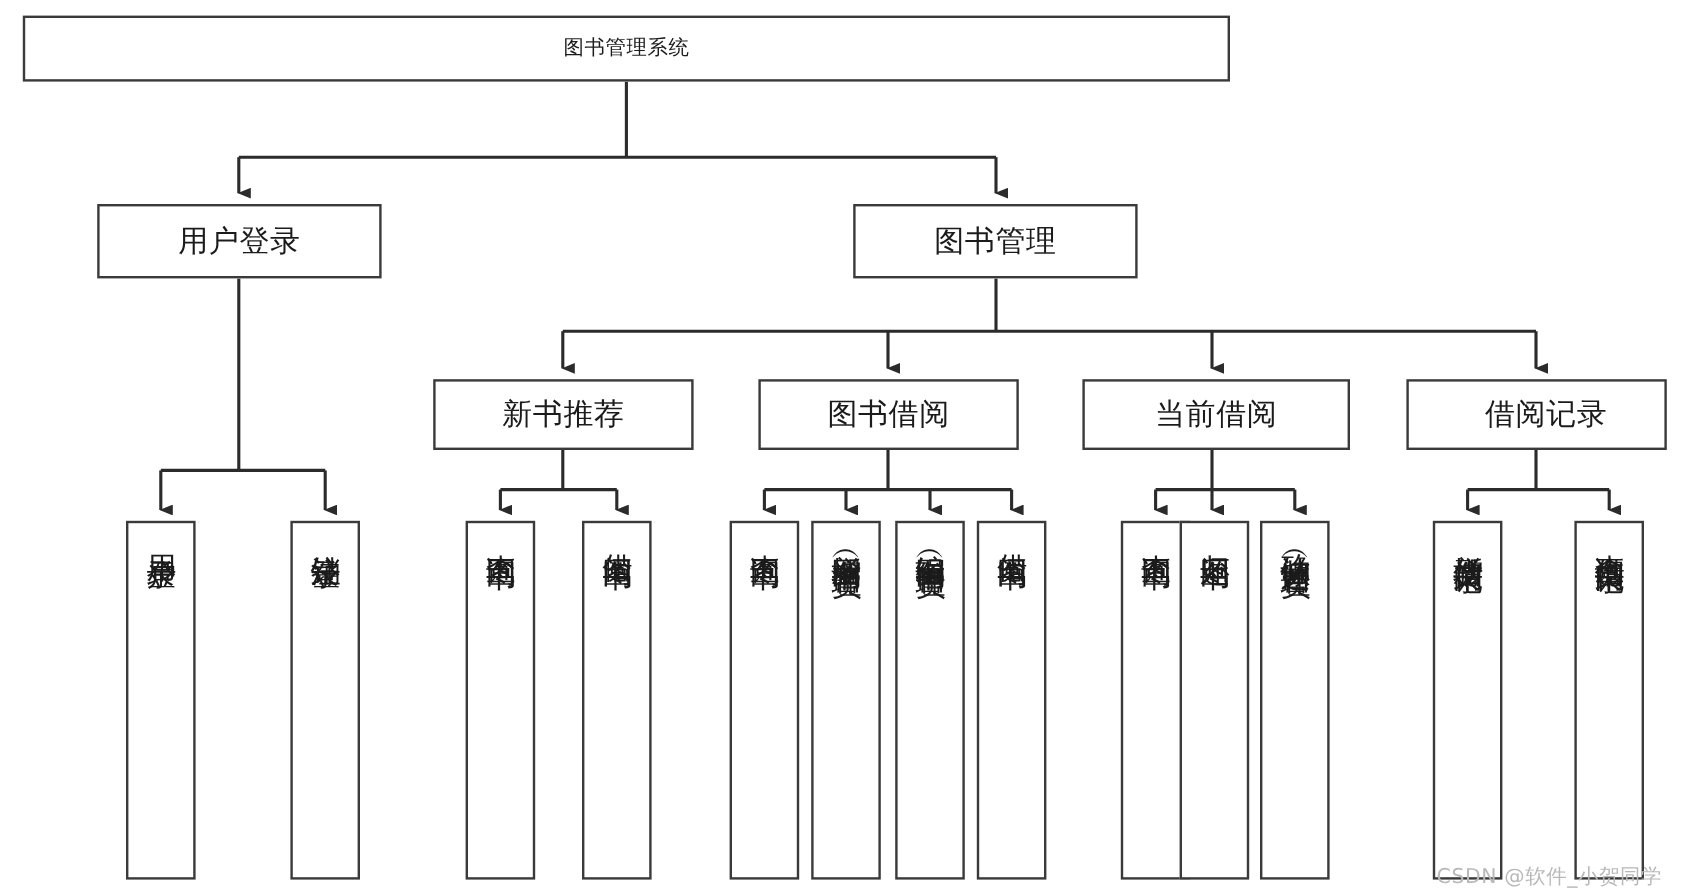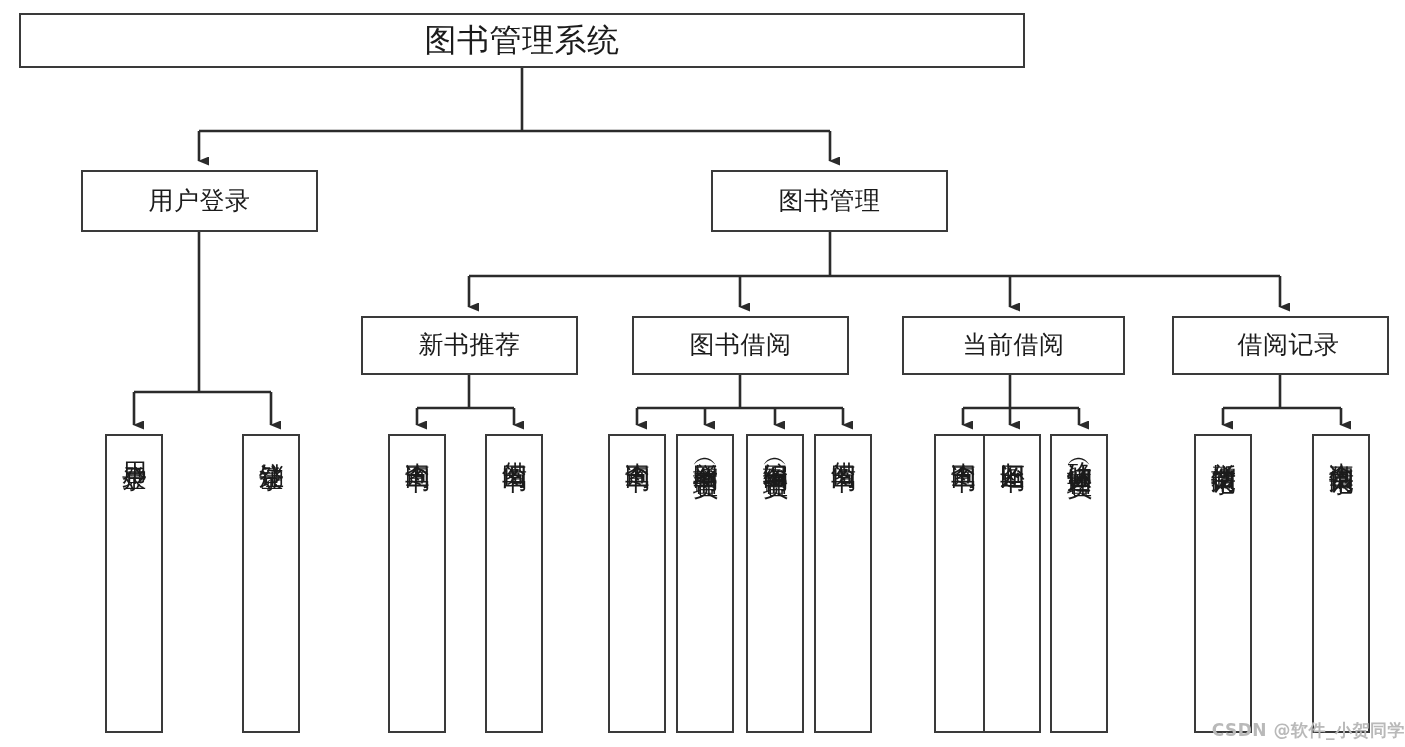--- a/index.html
+++ b/index.html
@@ -39,48 +39,47 @@
     display: block;
     text-align: center;
     line-height: 1.05;
     white-space: nowrap;
   }
   
   .h-node .node-label {
     font-size: 25px;
     letter-spacing: 0.5px;
   }
-  .node.root .node-label { font-size: 32px; }
+  .node.root .node-label { font-size: 17px; }
 
   
   .v-node {
     align-items: flex-start;
     padding-top: 6px;
   }
   .v-node .node-label {
     writing-mode: vertical-rl;
     text-orientation: upright;
     font-size: 25px;
     line-height: 1.12;
     letter-spacing: 2px;
     white-space: normal;
     max-height: 286px;
     margin: 0 auto;
   }
   .v-node.tall .node-label { max-height: 292px; }
 
   .watermark {
     position: absolute;
-    right: 0;
+    right: 20px;
     bottom: 5px;
     font-size: 17px;
     color: #b9b9b9;
     white-space: nowrap;
     letter-spacing: 0.5px;
-    font-weight: bold;
   }
 </style>
 </head>
 <body>
 
 <div id="canvas">
 
   <svg id="edges" viewBox="0 0 1405 747" width="1405" height="747" xmlns="http://www.w3.org/2000/svg">
     <defs>
       <marker id="arw" markerWidth="9" markerHeight="11" refX="4.5" refY="10" orient="auto" markerUnits="userSpaceOnUse">

